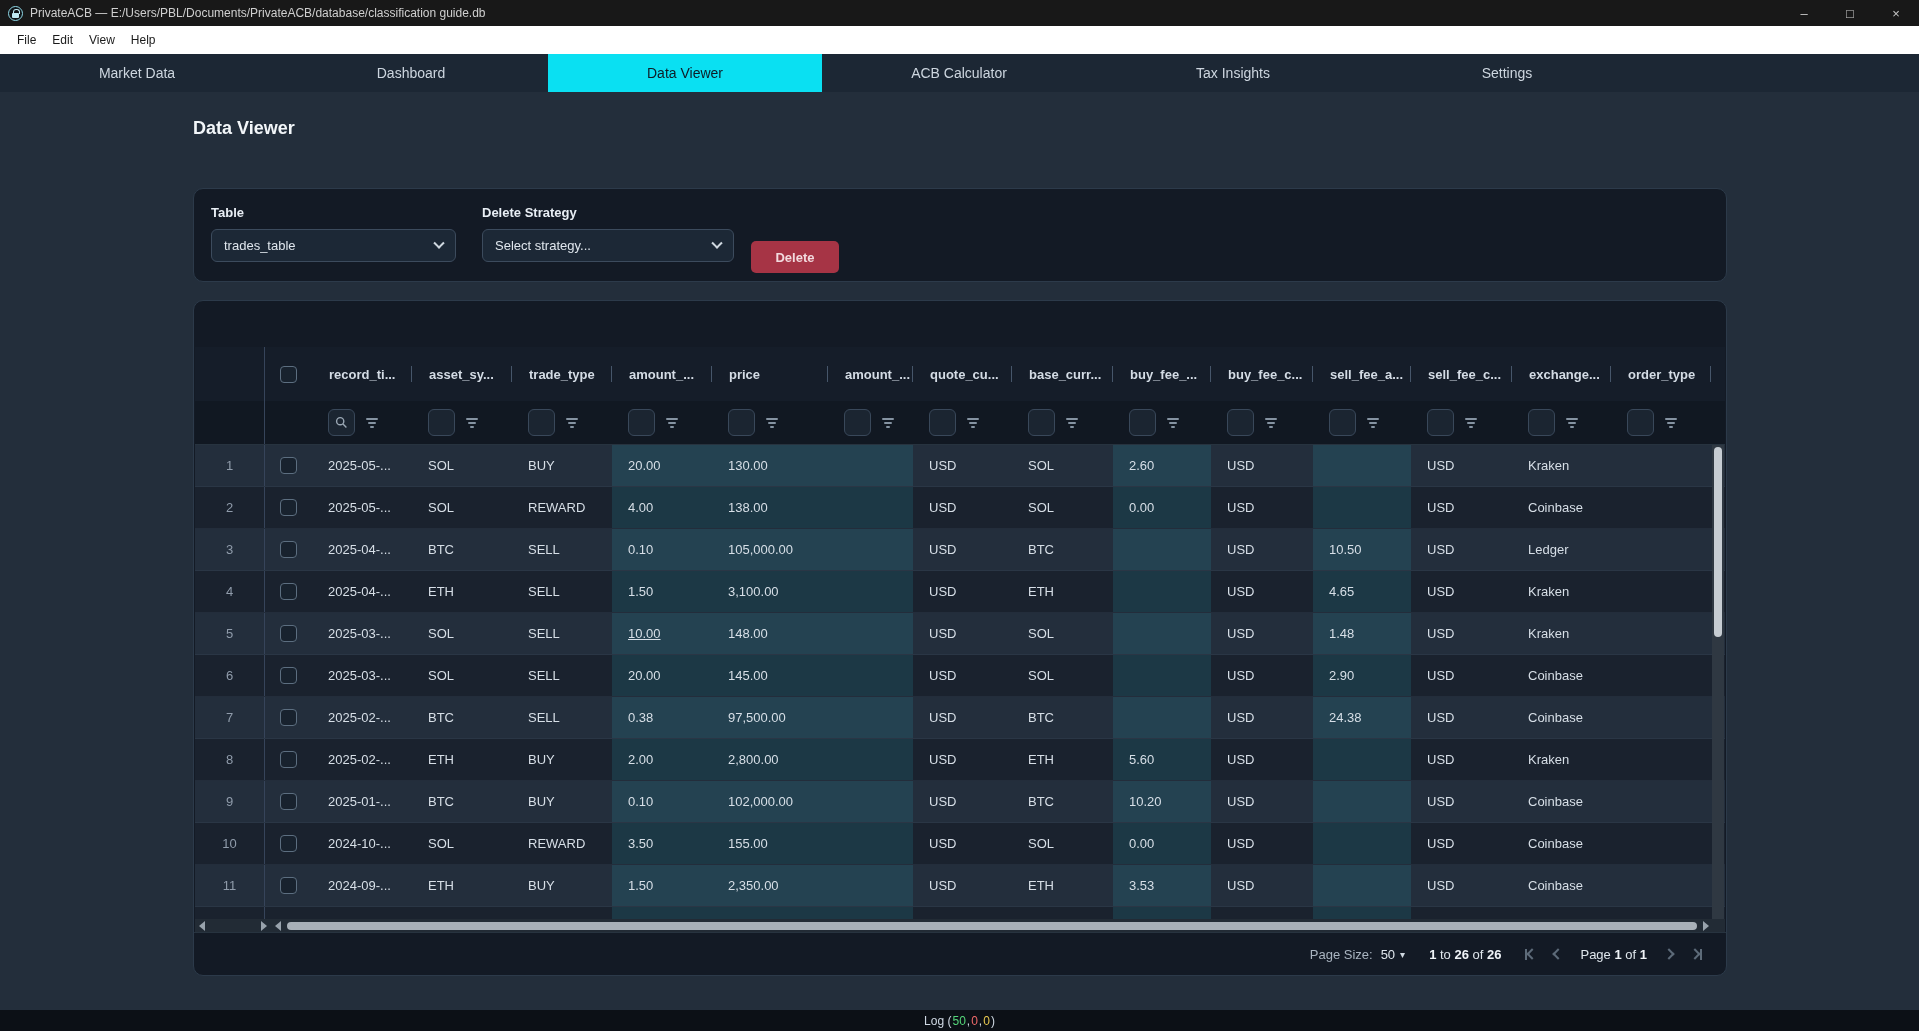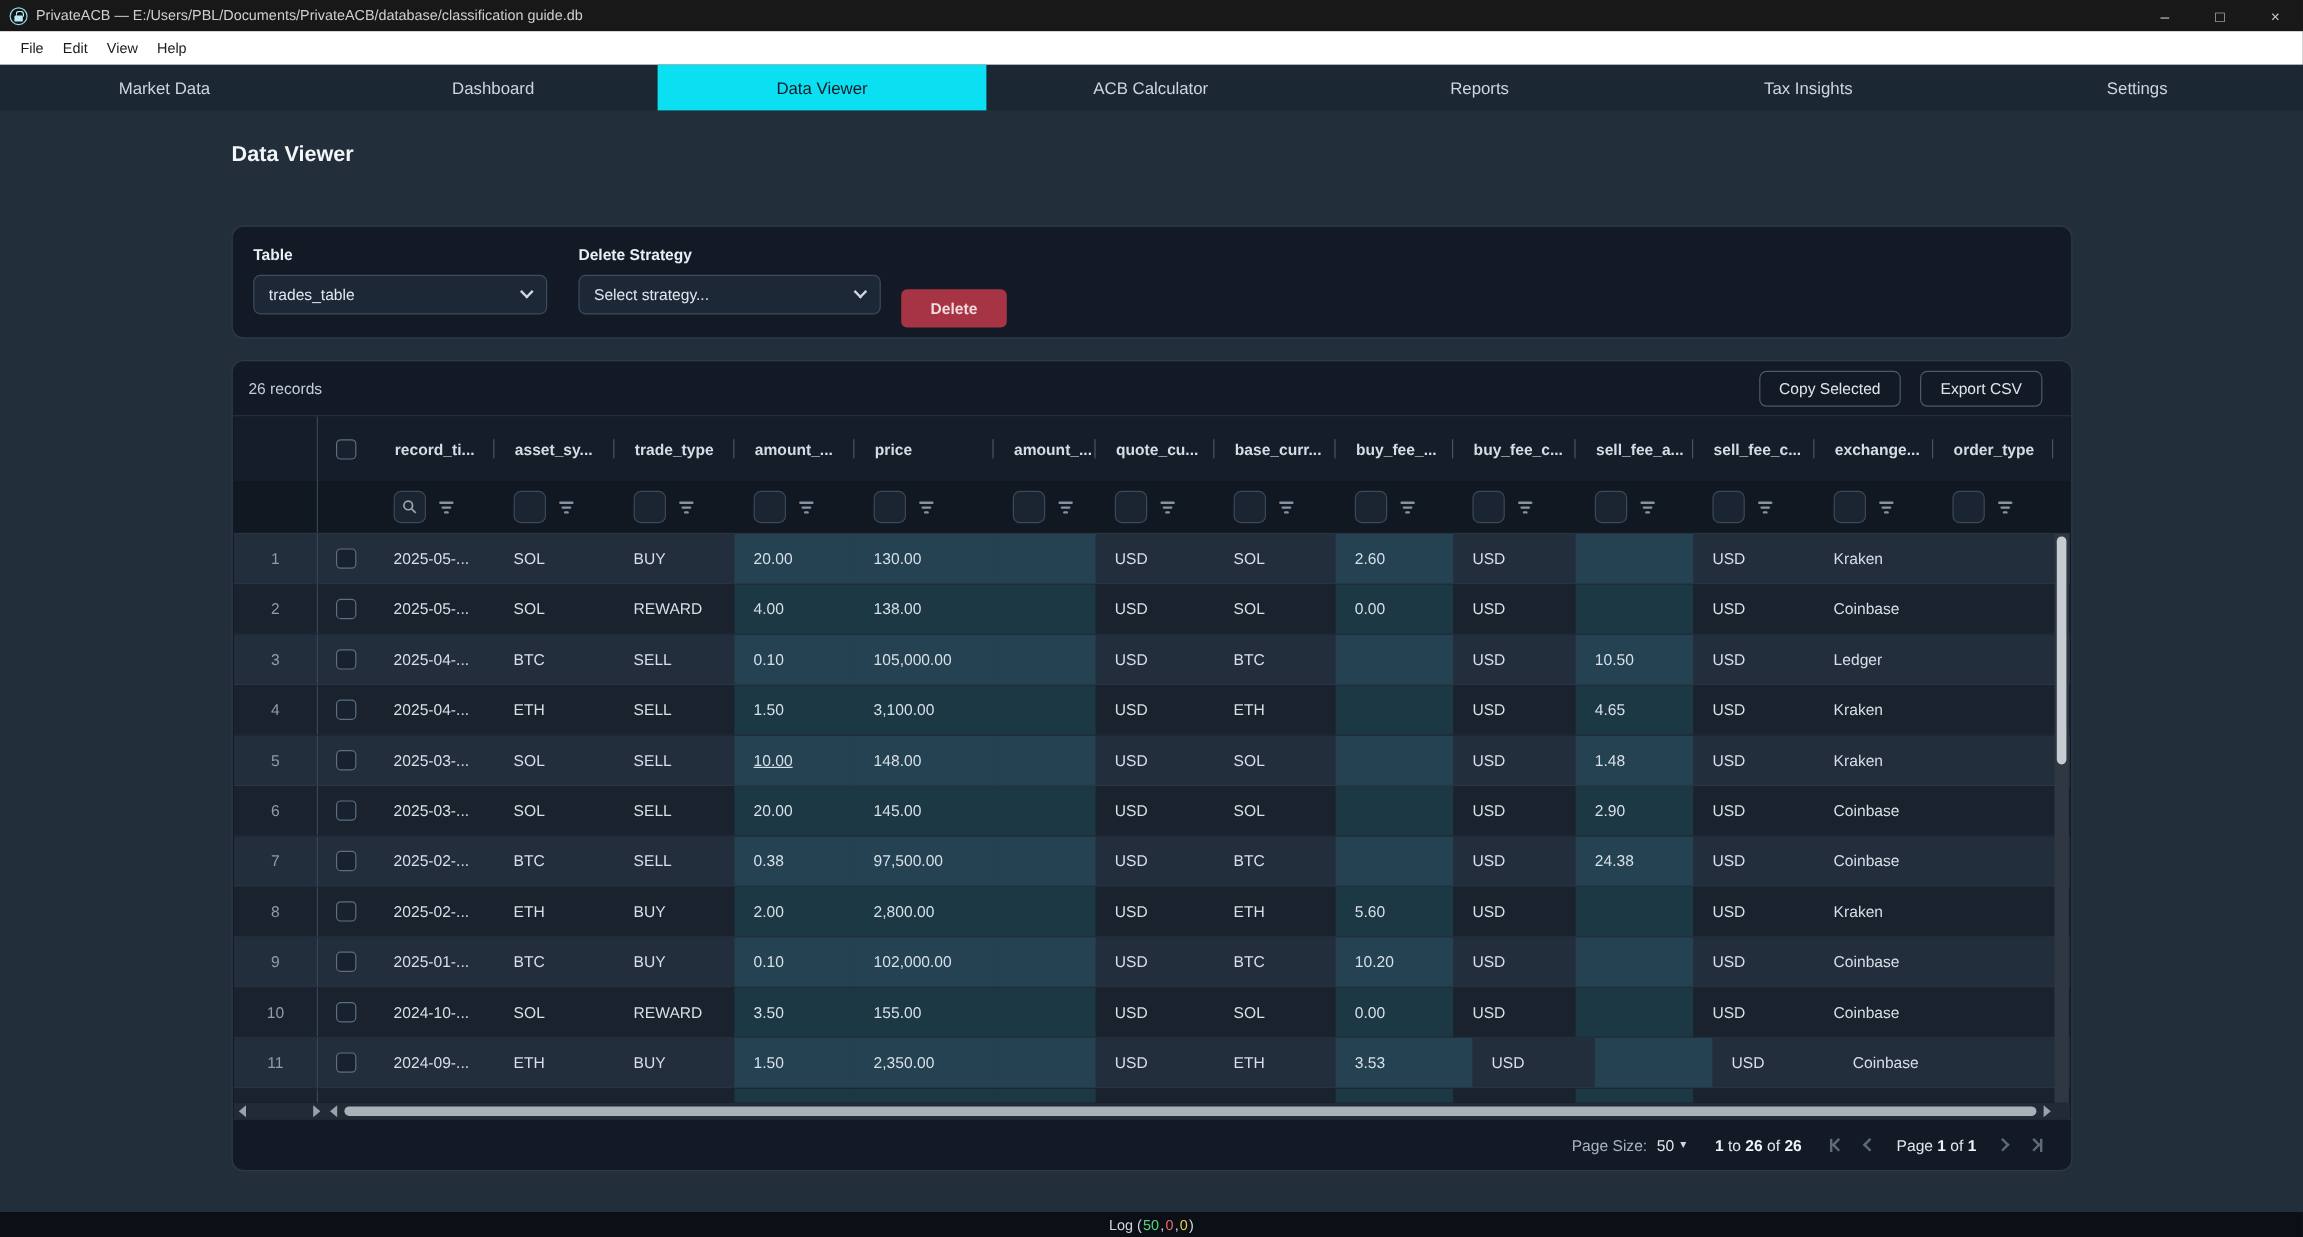--- a/index.html
+++ b/index.html
@@ -128,21 +128,20 @@
     <span class="menu-item">Edit</span>
     <span class="menu-item">View</span>
     <span class="menu-item">Help</span>
   </div>
 
 <div class="tabbar">
     <div class="tab">Market Data</div>
     <div class="tab">Dashboard</div>
     <div class="tab active">Data Viewer</div>
     <div class="tab">ACB Calculator</div>
-    <div class="tab">Reports</div>
     <div class="tab">Tax Insights</div>
     <div class="tab">Settings</div>
   </div>
 
 <div class="page-title">Data Viewer</div>
 
 <div class="panel controls-panel">
   <div class="field-group fg-table">
     <div class="field-label">Table</div>
     <div class="select">
@@ -154,27 +153,20 @@
     <div class="field-label">Delete Strategy</div>
     <div class="select">
       <span>Select strategy...</span>
       <span class="chev"></span>
     </div>
   </div>
   <button class="delete-btn">Delete</button>
 </div>
 
 <div class="panel table-panel">
-  <div class="records-bar">
-    <span class="records-text">26 records</span>
-    <div class="bar-btns">
-      <button class="ghost-btn">Copy Selected</button>
-      <button class="ghost-btn">Export CSV</button>
-    </div>
-  </div>
 
   <div class="grid">
     <div class="grid-row hdr" id="hdr-row">
         <div class="hcell rownum" style="width: 70px;"></div>
         <div class="hcell cbcell" style="width: 47px;">
           <span class="checkbox"></span>
         </div>
         <div class="hcell sep" style="width: 100px;">record_ti...</div>
         <div class="hcell sep" style="width: 100px;">asset_sy...</div>
         <div class="hcell sep" style="width: 100px;">trade_type</div>
@@ -518,21 +510,21 @@
             <span class="checkbox"></span>
           </div>
           <div class="cell" style="width: 100px;">2024-09-...</div>
           <div class="cell" style="width: 100px;">ETH</div>
           <div class="cell" style="width: 100px;">BUY</div>
           <div class="cell tint" style="width: 100px;">1.50</div>
           <div class="cell tint" style="width: 116px;">2,350.00</div>
           <div class="cell tint" style="width: 85px;"></div>
           <div class="cell" style="width: 99px;">USD</div>
           <div class="cell" style="width: 101px;">ETH</div>
-          <div class="cell tint" style="width: 114px; text-align: center;">3.53</div>
+          <div class="cell tint" style="width: 98px; text-align: center;">3.53</div>
           <div class="cell" style="width: 102px;">USD</div>
           <div class="cell tint" style="width: 98px;"></div>
           <div class="cell" style="width: 101px;">USD</div>
           <div class="cell" style="width: 99px;">Coinbase</div>
           <div class="cell" style="width: 100px;"></div>
         </div>
         <div class="grid-row row even sliver">
           <div class="cell rownum" style="width: 70px;"></div>
           <div class="cell cbcell" style="width: 47px;"></div>
           <div class="cell" style="width: 100px;"></div>

